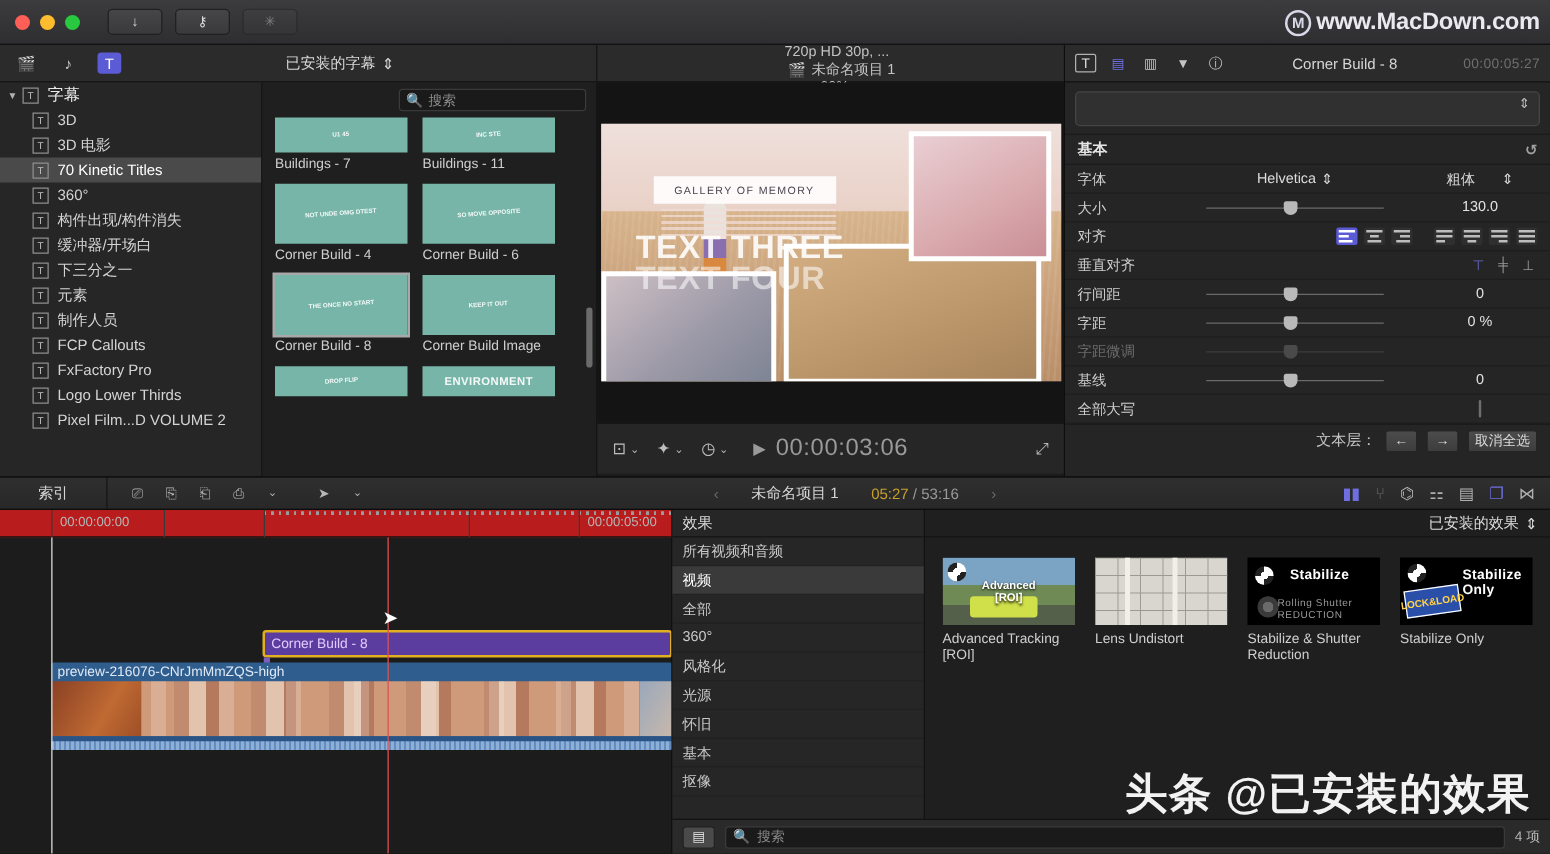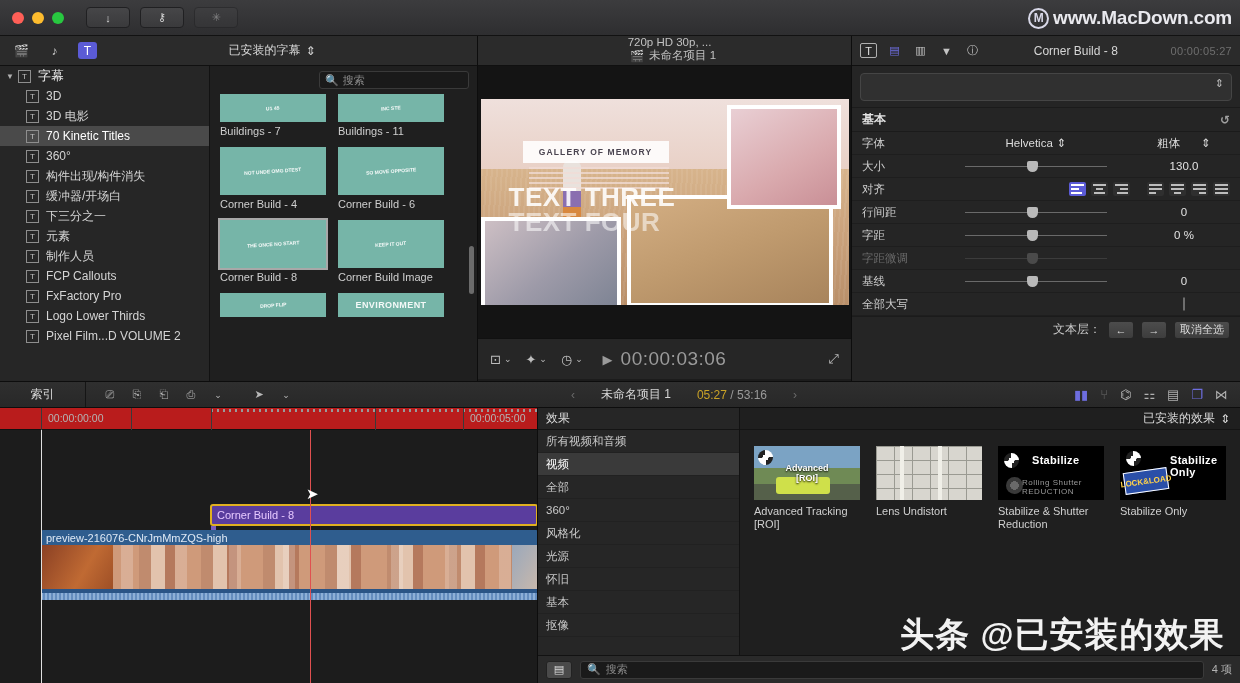--- a/index.html
+++ b/index.html
@@ -104,21 +104,21 @@
             background: linear-gradient(160deg,#e8d8cf 0%,#e3c6b4 35%,#d9b79f 70%,#cfae97 100%); }
   .sky { position: absolute; left:0; top:0; width:100%; height:38%;
          background: linear-gradient(#efe0dc,#e8cfc4); }
   .field { position: absolute; left:0; top:34%; width:100%; height:66%;
            background: linear-gradient(#d7b48c,#c89f79 55%,#b98f69); }
   .field:after{ content:""; position:absolute; inset:0;
            background: repeating-linear-gradient(94deg, rgba(255,255,255,.07) 0 2px, transparent 2px 5px); }
   .gal-box { position: absolute; left: 42px; top: 42px; width: 146px; height: 22px;
              background: rgba(255,255,255,.88); display: flex; align-items: center;
              justify-content: center; }
-  .gal-box span { font-size: 8.5px; font-weight: bold; letter-spacing: 1.1px; color: #4a4450; }
+  .gal-box span { font-size: 8.5px; font-weight: normal; letter-spacing: 1.1px; color: #4a4450; }
   .gal-para { position: absolute; left: 48px; top: 68px; width: 140px; height: 24px;
               background: repeating-linear-gradient(#f1dcd6 0 2px, transparent 2px 5px);
               opacity: .75; }
   .big-text { position: absolute; left: 28px; top: 86px; color: rgba(255,255,255,.88);
               font-size: 26px; font-weight: bold; letter-spacing: .5px; line-height: 25px; }
   .big-text .t2 { color: rgba(255,255,255,.55); }
   .photo { position: absolute; background: #fff; padding: 4px; }
   .photo-inner { width: 100%; height: 100%; }
   .ph-tr { right: 8px; top: 6px; width: 114px; height: 104px; }
   .ph-tr .photo-inner { background: linear-gradient(150deg,#e9cfd4,#d9a9ad 60%,#c98f96); }
@@ -612,20 +612,28 @@
               <i style="width:55%;margin-left:auto"></i>
             </span>
           <span class="abtn">
               <i style="width:100%"></i>
               <i style="width:100%"></i>
               <i style="width:100%"></i>
             </span>
         </span>
       </div>
 
+      <div class="prow">
+        <span class="plabel">垂直对齐</span>
+        <span class="align-set">
+          <span class="vabtn on">⊤</span>
+          <span class="vabtn">╪</span>
+          <span class="vabtn">⊥</span>
+        </span>
+      </div>
 
       <div class="prow">
         <span class="plabel">行间距</span>
         <span class="pmid">
           <span class="slider">
             <span class="track"></span>
             <span class="knob"></span>
           </span>
         </span>
         <span class="pval">0</span>

